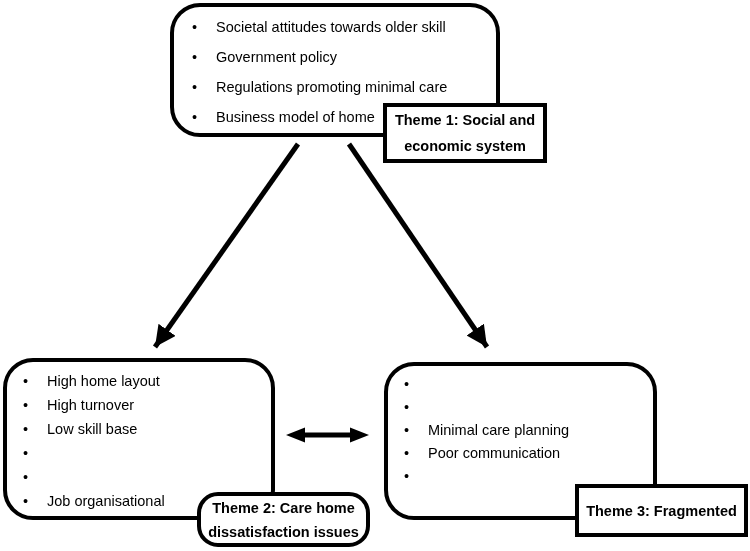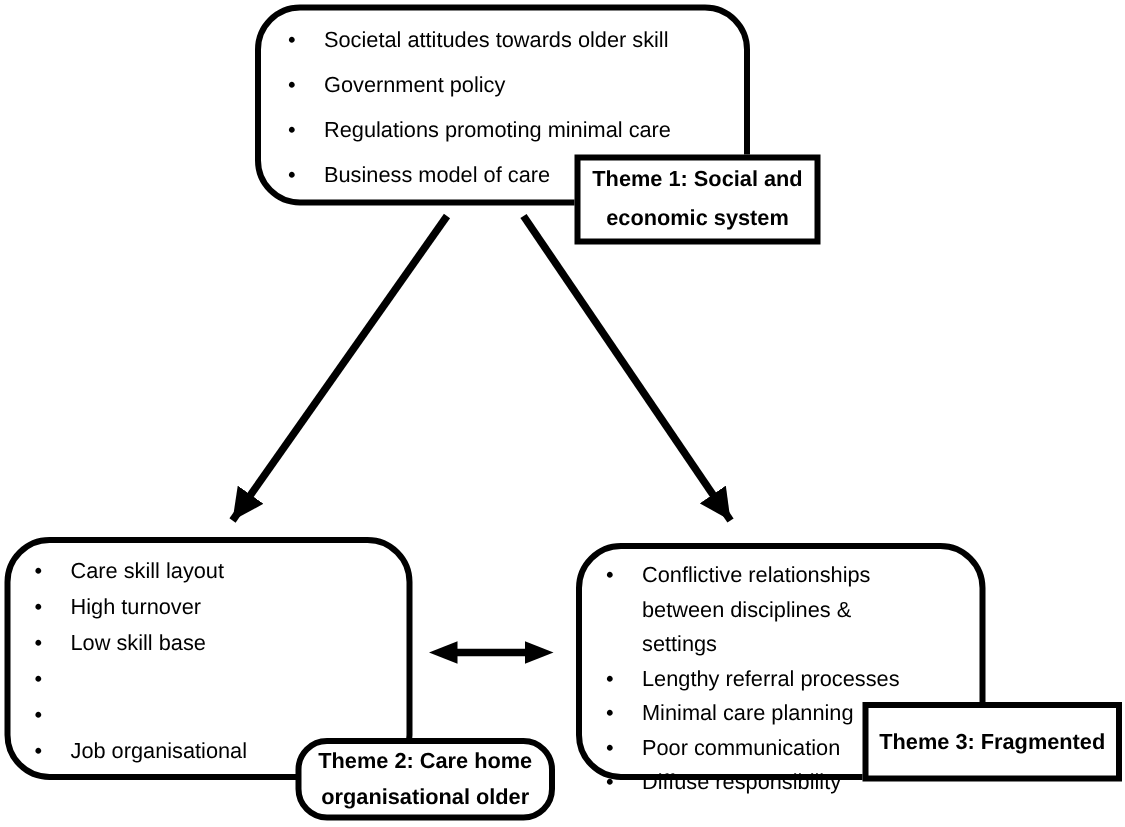--- a/index.html
+++ b/index.html
@@ -23,21 +23,21 @@
   .b{flex:0 0 24px;padding-left:2px;}
   #box3 .t{max-width:192px;}
   .label{
     position:absolute;background:#ffffff;border:4px solid #000000;box-sizing:border-box;
     z-index:3;display:flex;flex-direction:column;align-items:center;justify-content:center;
     font-weight:bold;font-size:14.5px;text-align:center;
   }
   .label div{white-space:nowrap;}
   #label1{left:383px;top:103px;width:164px;height:60px;line-height:26px;}
   #label2{left:197px;top:492px;width:173px;height:55px;line-height:24px;border-radius:21px;}
-  #label3{left:575px;top:468px;width:173px;height:53px;line-height:24px;}
+  #label3{left:575px;top:484px;width:173px;height:53px;line-height:24px;}
 </style>
 </head>
 <body>
 
 <div class="canvas">
 
   <svg class="arrows" width="750" height="551">
     <defs>
       <marker id="ah" viewBox="0 0 10 10" refX="10" refY="5" markerWidth="4.2" markerHeight="4.2" orient="auto">
         <path d="M0,0 L10,5 L0,10 z" fill="#000000"></path>
@@ -61,30 +61,30 @@
         <li>
         <span class="b">•</span>
         <span class="t">Government policy</span>
       </li>
         <li>
         <span class="b">•</span>
         <span class="t">Regulations promoting minimal care</span>
       </li>
         <li>
         <span class="b">•</span>
-        <span class="t">Business model of care</span>
+        <span class="t">Business model of home</span>
       </li>
       </ul>
   </div>
 
   <div class="bubble" id="box2">
     <ul>
         <li>
         <span class="b">•</span>
-        <span class="t">Care skill layout</span>
+        <span class="t">High home layout</span>
       </li>
         <li>
         <span class="b">•</span>
         <span class="t">High turnover</span>
       </li>
         <li>
         <span class="b">•</span>
         <span class="t">Low skill base</span>
       </li>
         <li>
@@ -97,48 +97,45 @@
         <span class="b">•</span>
         <span class="t">Job organisational</span>
       </li>
       </ul>
   </div>
 
   <div class="bubble" id="box3">
     <ul>
         <li>
         <span class="b">•</span>
-        <span class="t">Conflictive relationships between disciplines &amp; settings</span>
       </li>
         <li>
         <span class="b">•</span>
-        <span class="t">Lengthy referral processes</span>
       </li>
         <li>
         <span class="b">•</span>
         <span class="t">Minimal care planning</span>
       </li>
         <li>
         <span class="b">•</span>
         <span class="t">Poor communication</span>
       </li>
         <li>
         <span class="b">•</span>
-        <span class="t">Diffuse responsibility</span>
       </li>
       </ul>
   </div>
 
   <div class="label" id="label1">
     <div>Theme 1: Social and</div>
     <div>economic system</div>
   </div>
 
   <div class="label" id="label2">
     <div>Theme 2: Care home</div>
-    <div>organisational older</div>
+    <div>dissatisfaction issues</div>
   </div>
 
   <div class="label" id="label3">
     <div>Theme 3: Fragmented</div>
   </div>
 
 </div>
 
 </body></html>

